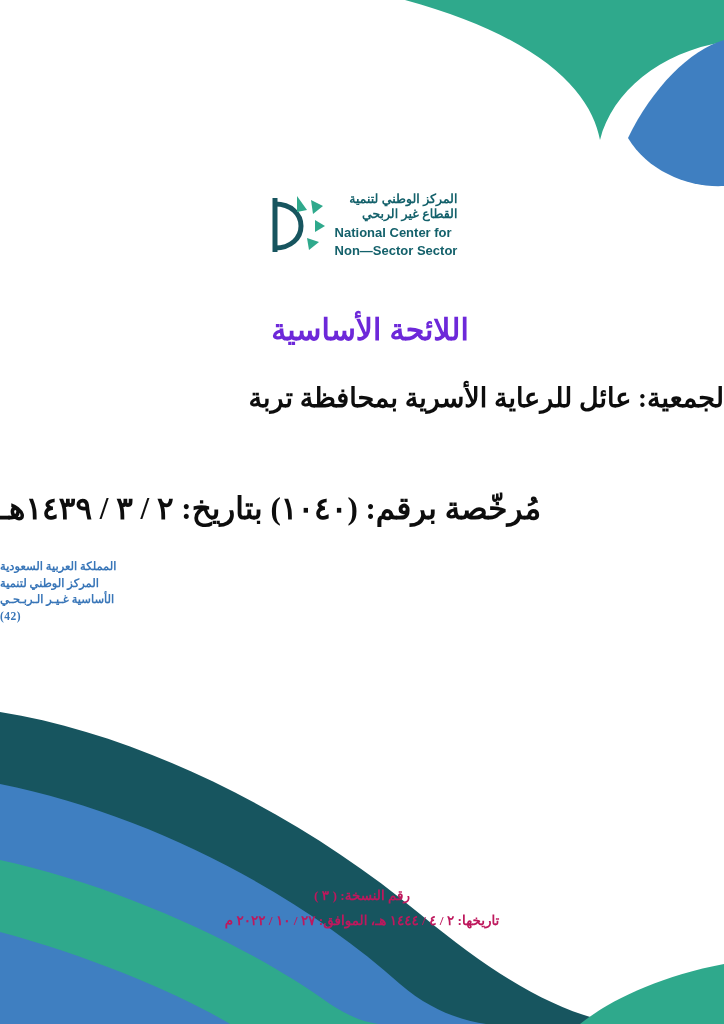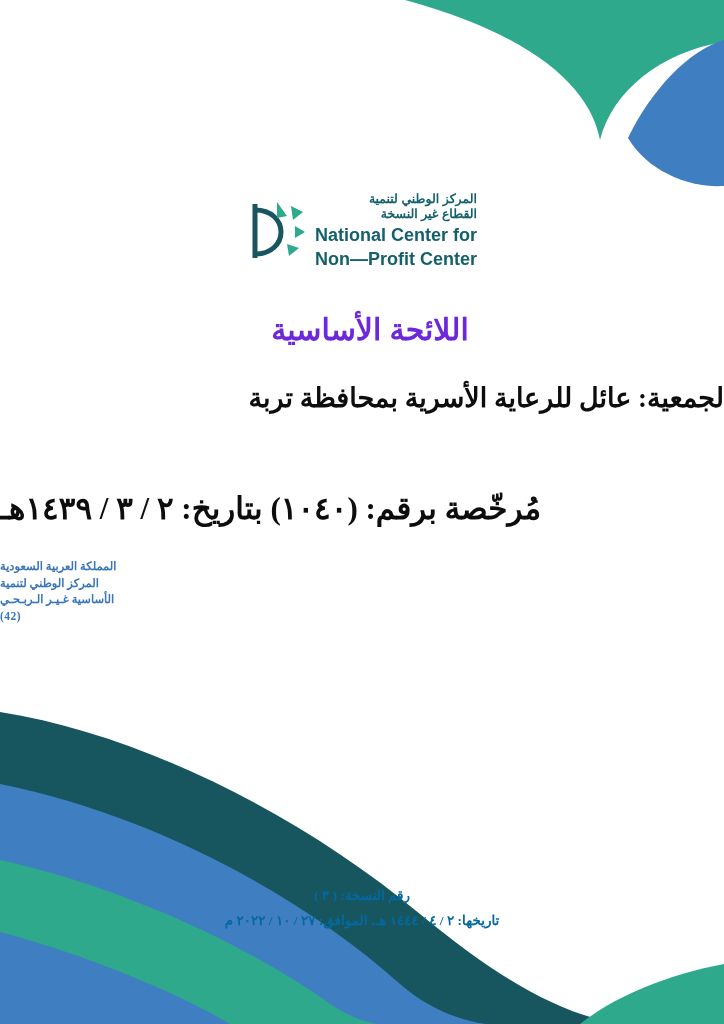--- a/index.html
+++ b/index.html
@@ -57,21 +57,21 @@
     line-height: 1.18;
   }
   .logo-ar {
     color: #14616b;
     font-size: 12.5px;
     font-weight: bold;
     letter-spacing: 0px;
   }
   .logo-en {
     color: #14616b;
-    font-size: 18px;
+    font-size: 13px;
     font-weight: bold;
     direction: ltr;
     text-align: left;
     margin-top: 3px;
   }
   .logo-mark {
     width: 58px;
     height: 62px;
     flex: none;
   }
@@ -128,21 +128,21 @@
     opacity: 0.95;
   }
 
   
   .footer {
     position: absolute;
     bottom: 90px;
     left: 0;
     width: 724px;
     text-align: center;
-    color: #0369a1;
+    color: #be185d;
     font-family: "Liberation Serif", serif;
     font-weight: bold;
     font-size: 13.5px;
     line-height: 1.9;
     z-index: 5;
   }
   .footer div {
     direction: rtl;
   }
 </style>
@@ -152,23 +152,23 @@
 <div class="page">
 
   <svg class="deco-top" viewBox="0 0 724 260" preserveAspectRatio="none">
     <path d="M405,0 L724,0 L724,42 C660,52 612,92 600,140 C592,95 545,38 405,0 Z" fill="#2fa98c"></path>
     <path d="M724,40 L724,186 C690,188 648,172 628,138 C652,88 690,50 724,40 Z" fill="#3f7fc1"></path>
   </svg>
 
   <div class="logo-block">
     <div class="logo-text">
       <div class="logo-ar">المركز الوطني لتنمية</div>
-      <div class="logo-ar">القطاع غير النسخة</div>
+      <div class="logo-ar">القطاع غير الربحي</div>
       <div class="logo-en">National Center for</div>
-      <div class="logo-en">Non—Profit Center</div>
+      <div class="logo-en">Non—Sector Sector</div>
     </div>
     <svg class="logo-mark" viewBox="0 0 58 62">
       <path d="M8,4 L8,58" stroke="#17555f" stroke-width="5" fill="none"></path>
       <path d="M8,10 C24,10 34,20 34,32 C34,44 24,54 8,54" stroke="#17555f" stroke-width="5" fill="none"></path>
       <path d="M30,2 L40,16 L30,18 Z" fill="#2fa98c"></path>
       <path d="M44,6 L56,12 L46,20 Z" fill="#2fa98c"></path>
       <path d="M48,26 L58,32 L48,38 Z" fill="#2fa98c"></path>
       <path d="M40,44 L52,48 L42,56 Z" fill="#2fa98c"></path>
     </svg>
   </div>

